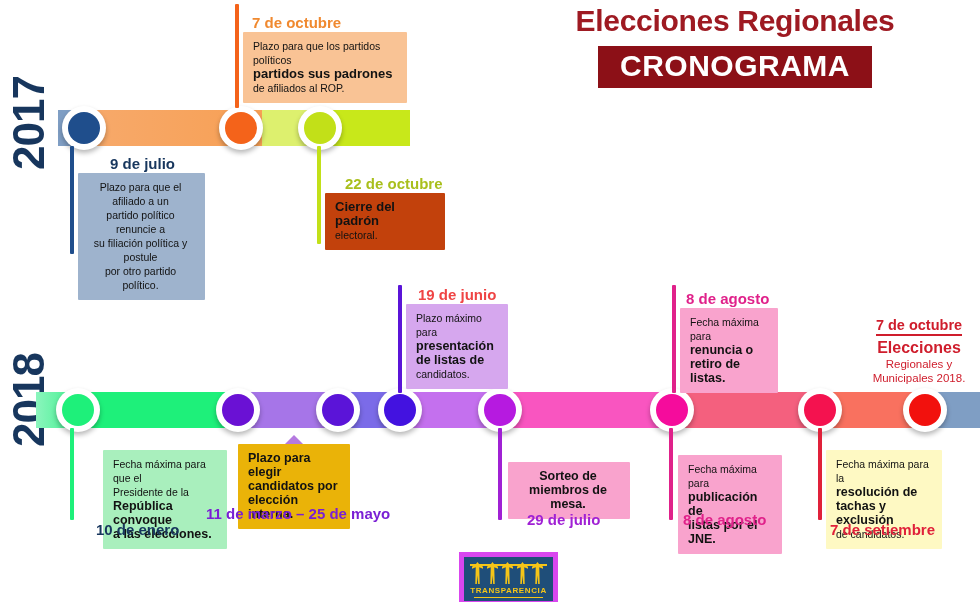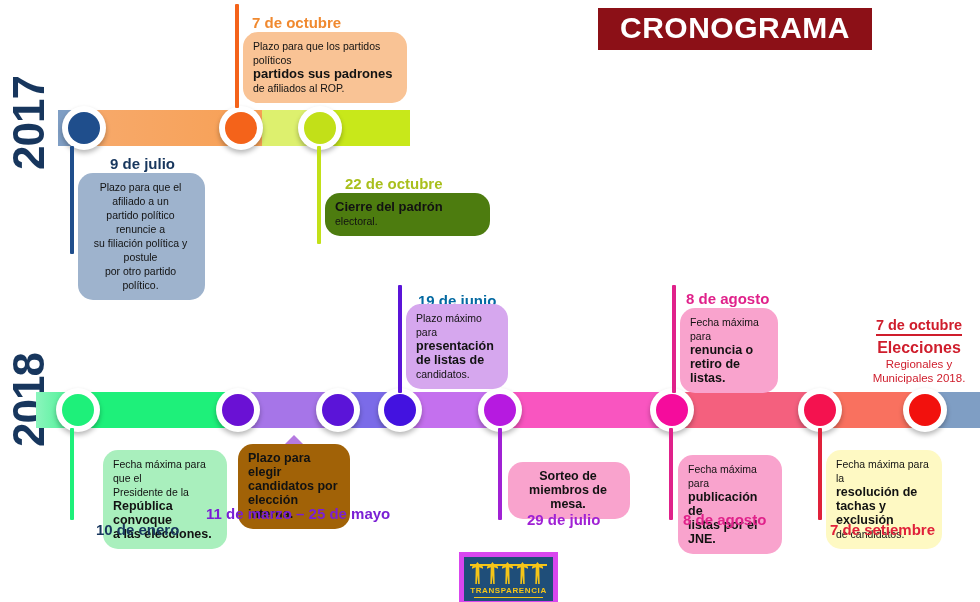--- a/index.html
+++ b/index.html
@@ -49,21 +49,21 @@
   }
   .node .dot{
     position:absolute;left:6px;top:6px;width:32px;height:32px;border-radius:50%;
   }
 
   
   .stem{position:absolute;width:4px;border-radius:1px;}
 
   
   .callout{
-    position:absolute;border-radius:15px;padding:7px 12px 8px 10px;
+    position:absolute;border-radius:1px;padding:7px 12px 8px 10px;
     box-sizing:border-box;
   }
   .callout p{margin:0;font-size:10.5px;line-height:14px;color:#121212;}
   .callout .b{font-weight:bold;font-size:13px;}
   .callout .bb{font-weight:bold;font-size:12.5px;}
   .date{
     position:absolute;font-weight:bold;font-size:15px;white-space:nowrap;
   }
 
   
@@ -104,20 +104,21 @@
   #footer-logo .lg-rule{
     position:absolute;left:10px;top:40px;width:69px;height:1px;background:#f5c518;
   }
 </style>
 </head>
 <body>
 
 <div class="stage">
 
   <div id="title-block">
+    <div class="t-line">Elecciones Regionales</div>
     <div id="cronograma">CRONOGRAMA</div>
   </div>
 
   <div class="year" id="year-2017">2017</div>
   <div class="year" id="year-2018">2018</div>
 
   <div class="bar" style="left:58px;top:110px;width:352px;">
     <div class="seg notch-left" style="left:0;width:36px;background:#7f9ec4;"></div>
     <div class="seg" style="left:34px;width:172px;background:linear-gradient(90deg,#f7a96a,#f7a055);"></div>
     <div class="seg" style="left:204px;width:60px;background:#ddf06e;"></div>
@@ -146,21 +147,21 @@
   <div class="date" style="left:110px;top:155px;color:#17365d;">9 de julio</div>
   <div class="callout" style="left:78px;top:173px;width:127px;background:#9eb3cd;text-align:center;">
     <p>Plazo para que el afiliado a un</p>
     <p>partido político renuncie a</p>
     <p>su filiación política y postule</p>
     <p>por otro partido político.</p>
   </div>
 
   <div class="stem" style="left:317px;top:146px;height:98px;background:#c2e018;"></div>
   <div class="date" style="left:345px;top:175px;color:#a9bf1c;">22 de octubre</div>
-  <div class="callout" style="left:325px;top:193px;width:165px;background:#4d7c0f;">
+  <div class="callout" style="left:325px;top:193px;width:120px;background:#c2410c;">
     <p class="b">Cierre del padrón</p>
     <p>electoral.</p>
   </div>
 
   <div class="bar" style="left:36px;top:392px;width:944px;">
     <div class="seg notch-left" style="left:0;width:42px;background:linear-gradient(90deg,#8bf5bd,#3ef08d);"></div>
     <div class="seg" style="left:40px;width:168px;background:#1ef07a;"></div>
     <div class="seg" style="left:206px;width:98px;background:#a675e8;"></div>
     <div class="seg" style="left:302px;width:62px;background:#7b6be8;"></div>
     <div class="seg" style="left:362px;width:102px;background:#c470ee;"></div>
@@ -189,21 +190,21 @@
       <div class="dot" style="background:#f50c9c;"></div>
     </div>
   <div class="node" style="left:798px;top:388px;">
       <div class="dot" style="background:#f4124f;"></div>
     </div>
   <div class="node" style="left:903px;top:388px;">
       <div class="dot" style="background:#f2110d;"></div>
     </div>
 
   <div class="stem" style="left:398px;top:285px;height:108px;background:#5b14d8;"></div>
-  <div class="date" style="left:418px;top:292px;color:#0369a1;">19 de junio</div>
+  <div class="date" style="left:418px;top:286px;color:#ef4444;">19 de junio</div>
   <div class="callout" style="left:406px;top:304px;width:102px;background:#d6a7ee;">
     <p>Plazo máximo para</p>
     <p class="bb">presentación</p>
     <p class="bb">de listas de</p>
     <p>candidatos.</p>
   </div>
 
   <div class="stem" style="left:672px;top:285px;height:108px;background:#e0218a;"></div>
   <div class="date" style="left:686px;top:290px;color:#e0218a;">8 de agosto</div>
   <div class="callout" style="left:680px;top:308px;width:98px;background:#f9a3cd;">
@@ -221,21 +222,21 @@
 
   <div class="stem" style="left:70px;top:428px;height:92px;background:#1ef07a;"></div>
   <div class="callout" style="left:78px;top:450px;width:124px;background:#a9efbd;margin-left:25px;">
     <p>Fecha máxima para que el</p>
     <p>Presidente de la</p>
     <p class="bb">República convoque</p>
     <p class="bb">a las elecciones.</p>
   </div>
   <div class="date" style="left:96px;top:521px;color:#17365d;">10 de enero</div>
 
-  <div class="callout tail-up" style="left:238px;top:444px;width:112px;background:#a16207;">
+  <div class="callout tail-up" style="left:238px;top:444px;width:112px;background:#eab308;">
     <p class="bb">Plazo para elegir</p>
     <p class="bb">candidatos por</p>
     <p class="bb">elección interna.</p>
   </div>
   <div class="date" style="left:206px;top:505px;color:#7a1fd4;">11 de marzo – 25 de mayo</div>
 
   <div class="stem" style="left:498px;top:428px;height:92px;background:#a021d4;"></div>
   <div class="callout" style="left:508px;top:462px;width:122px;background:#f9a3cd;text-align:center;">
     <p class="bb">Sorteo de</p>
     <p class="bb">miembros de mesa.</p>

